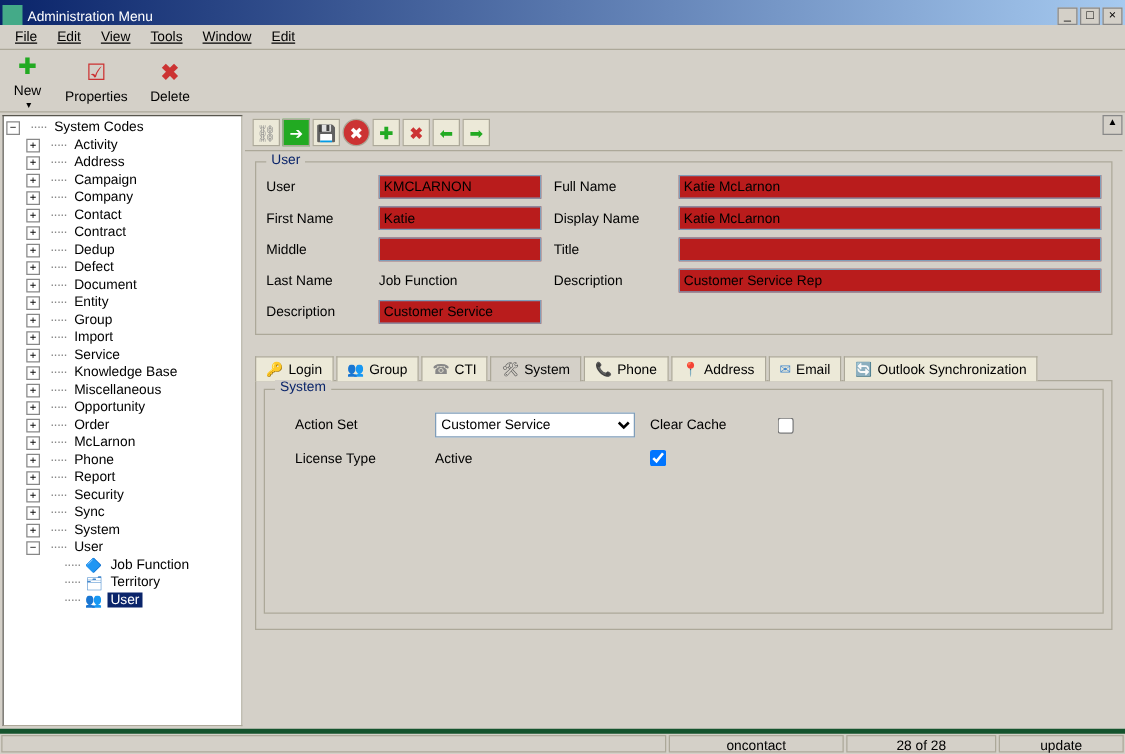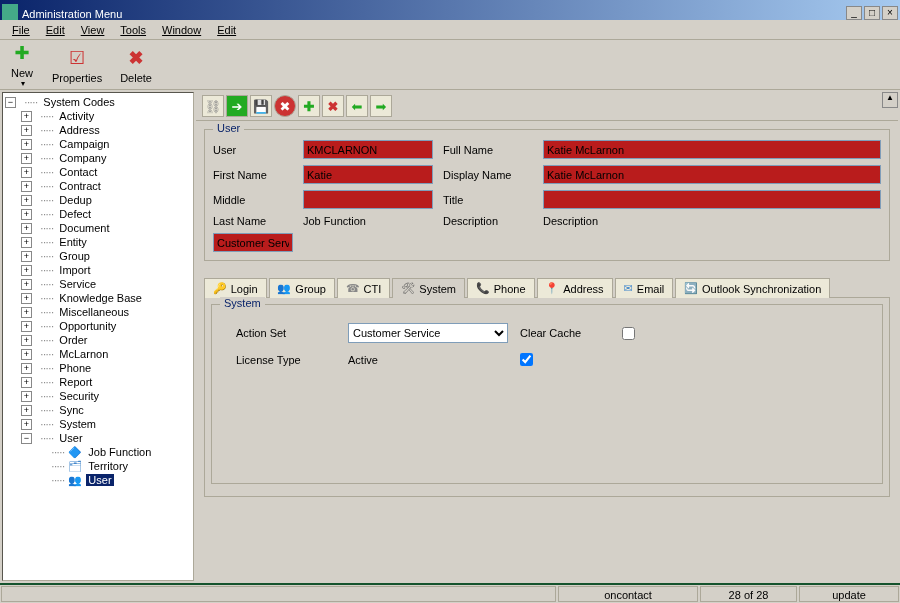--- a/index.html
+++ b/index.html
@@ -54,21 +54,21 @@
 .tabs { display: flex; margin: 8px 8px 0 8px; }
 .tab { border: 1px solid #aca899; border-bottom: none; padding: 3px 8px; background: #ece9d8; margin-right: 2px; cursor: pointer; display: flex; align-items: center; gap: 4px; position: relative; top: 1px; }
 .tab.active { background: #d4d0c8; z-index: 2; }
 .tab-panel { border: 1px solid #aca899; margin: 0 8px 8px 8px; padding: 4px; background: #d4d0c8; min-height: 200px; }
 
 .sys-grid { display: grid; grid-template-columns: 100px 160px 90px 40px; gap: 10px 12px; align-items: center; padding: 8px 16px; }
 select { border: 1px solid #7f9db9; height: 20px; background: white; width: 100%; }
 input[type=checkbox] { width: 13px; height: 13px; }
 
 
-.statusbar { height: 20px; border-top: 2px solid #14532d; display: flex; }
+.statusbar { height: 20px; border-top: 4px solid #14532d; display: flex; }
 .status-cell { border: 1px solid #aca899; padding: 2px 8px; margin: 1px; background: #d4d0c8; text-align: center; }
 .status-spacer { flex: 1; border: 1px solid #aca899; margin: 1px; }
 .dropdown-arrow { font-size: 8px; margin-left: 2px; }
 </style>
 </head>
 <body>
 
 <div class="titlebar">
   <span class="icon"></span>
   <span class="title">Administration Menu</span>
@@ -279,20 +279,21 @@
 
         <label>Middle</label>
         <input type="text" value="" style="">
         <label>Title</label>
         <input type="text" value="" style="">
 
         <label>Last Name</label>
         <label>Job Function</label>
 
         <label>Description</label>
+        <input type="text" value="Customer Service Rep" style="">
         <label>Description</label>
         <input type="text" value="Customer Service" style="">
       </div>
     </div>
 
     <div class="tabs">
       <div class="tab">
           <span style="color:#c93">🔑</span>
           <span>Login</span>
         </div>
@@ -339,15 +340,15 @@
           <input type="checkbox" checked="" style="">
         </div>
       </div>
     </div>
   </div>
 </div>
 
 <div class="statusbar">
   <div class="status-spacer"></div>
   <div class="status-cell" style="width:140px">oncontact</div>
-  <div class="status-cell" style="width:97px">28 of 28</div>
+  <div class="status-cell" style="width:120px">28 of 28</div>
   <div class="status-cell" style="width:100px">update</div>
 </div>
 
 </body></html>

